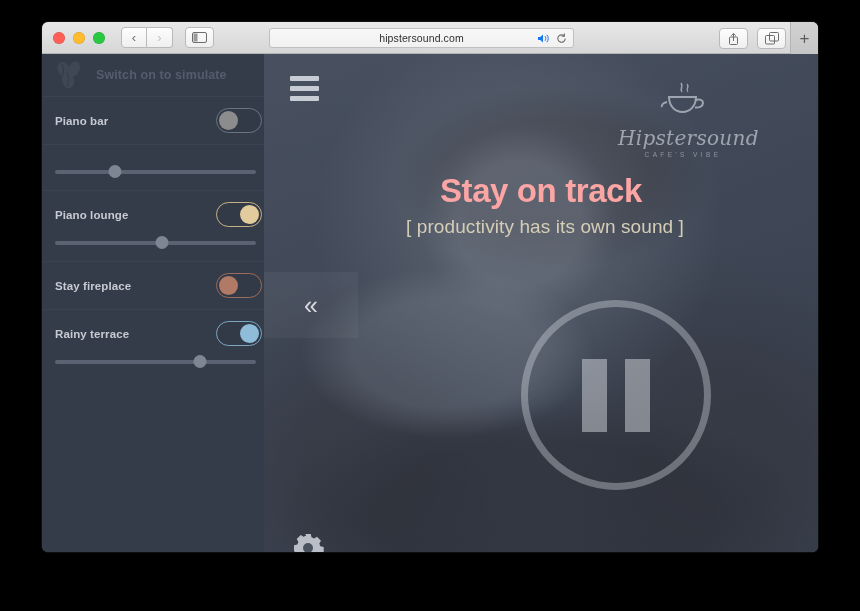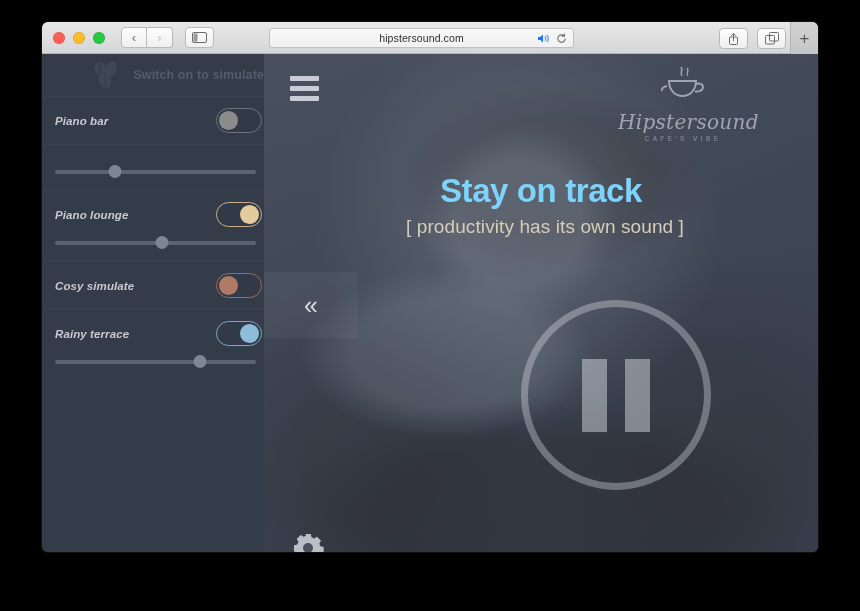--- a/index.html
+++ b/index.html
@@ -88,35 +88,33 @@
   .sidebar {
     width: 222px; flex: 0 0 222px;
     background: #343b49;
     position: relative;
     z-index: 3;
   }
   .sb-header {
     height: 42px;
     display: flex; align-items: center;
     padding-left: 10px;
-    justify-content: flex-end;
   }
   .beans-icon { width: 34px; height: 30px; opacity: .5; flex: 0 0 34px; }
   .sb-header-text {
     margin-left: 10px;
     font-size: 12.5px; font-weight: bold;
     color: #555d6d;
     letter-spacing: .1px;
   }
 
   .sound-row {
     position: relative;
     padding: 11px 2px 11px 13px;
     border-top: 1px solid #3b4251;
-    font-style: italic;
   }
   .sound-row:first-of-type { border-top: 1px solid #3b4251; }
   .row-top { display: flex; align-items: center; justify-content: space-between; }
   .sound-label {
     font-size: 11.5px; font-weight: bold;
     color: #c6cad2;
     letter-spacing: .1px;
   }
 
   
@@ -178,21 +176,21 @@
     position: absolute; left: 26px; top: 22px;
     width: 29px;
     z-index: 4;
   }
   .hamburger span {
     display: block; height: 5px; border-radius: 1px;
     background: #c8ccd4; margin-bottom: 5px;
   }
 
   .logo {
-    position: absolute; right: 70px; top: 8px;
+    position: absolute; right: 70px; top: 24px;
     width: 130px; text-align: center;
     opacity: .62;
     z-index: 4;
   }
   .logo-word {
     font-family: "DejaVu Serif", serif;
     font-size: 20px; font-style: italic;
     color: #d7dce4; letter-spacing: .3px;
     margin-top: -2px;
   }
@@ -200,21 +198,21 @@
     font-size: 6.5px; letter-spacing: 3.4px;
     color: #b9c0ca; margin-top: 1px;
   }
 
   .hero-text {
     position: absolute; left: 0; right: 0; top: 118px;
     text-align: center; z-index: 4;
   }
   .hero-title {
     font-size: 33px; font-weight: bold;
-    color: #7dd3fc; letter-spacing: -.4px;
+    color: #fca5a5; letter-spacing: -.4px;
   }
   .hero-sub {
     margin-top: 6px;
     font-size: 19px; font-weight: 300;
     color: #d6cdb7; letter-spacing: .1px; margin-left: 8px;
   }
 
   .collapse-btn {
     position: absolute; left: 0; top: 218px;
     width: 94px; height: 66px;
@@ -342,21 +340,21 @@
                 <span class="knob" style="background: rgb(226, 203, 156);"></span>
               </div>
             </div>
             <div class="slider">
               <span class="track"></span>
               <span class="thumb" style="left: 53%;"></span>
             </div>
           </div>
           <div class="sound-row">
             <div class="row-top">
-              <span class="sound-label">Cosy simulate</span>
+              <span class="sound-label">Stay fireplace</span>
               <div class="toggle off" style="border-color: rgb(156, 108, 90);">
                 <span class="knob" style="background: rgb(176, 122, 103);"></span>
               </div>
             </div>
           </div>
           <div class="sound-row">
             <div class="row-top">
               <span class="sound-label">Rainy terrace</span>
               <div class="toggle on" style="border-color: rgb(122, 167, 196);">
                 <span class="knob" style="background: rgb(143, 188, 216);"></span>

